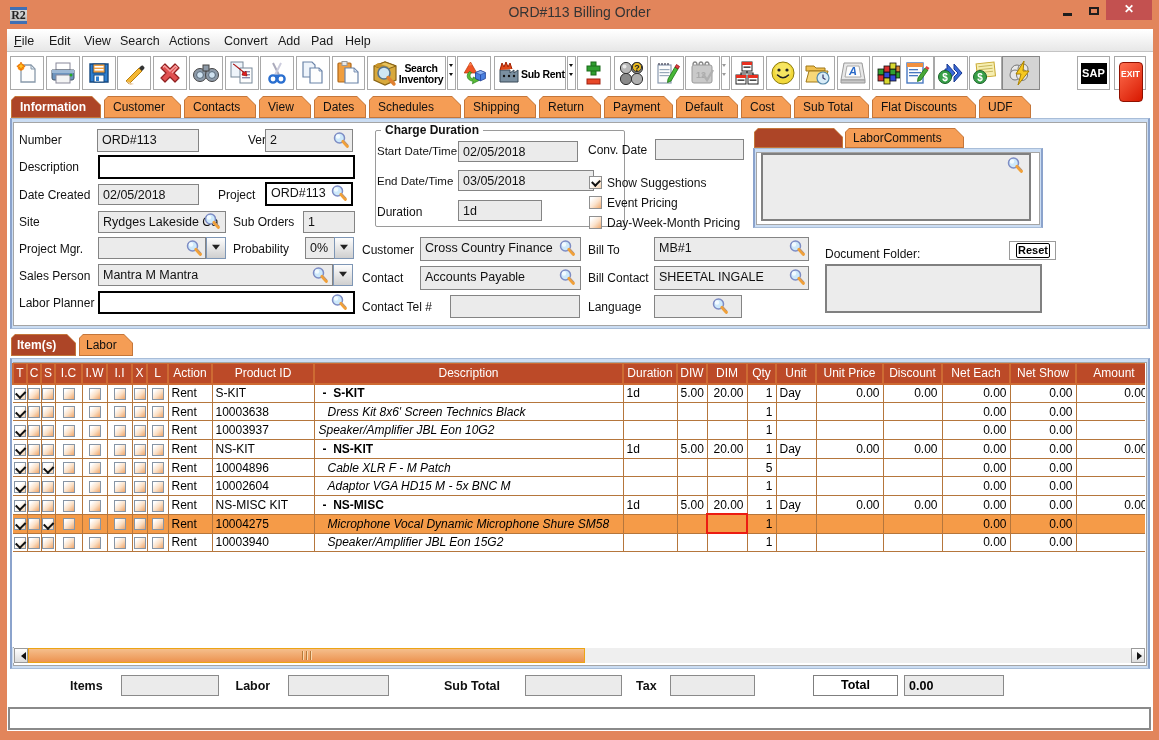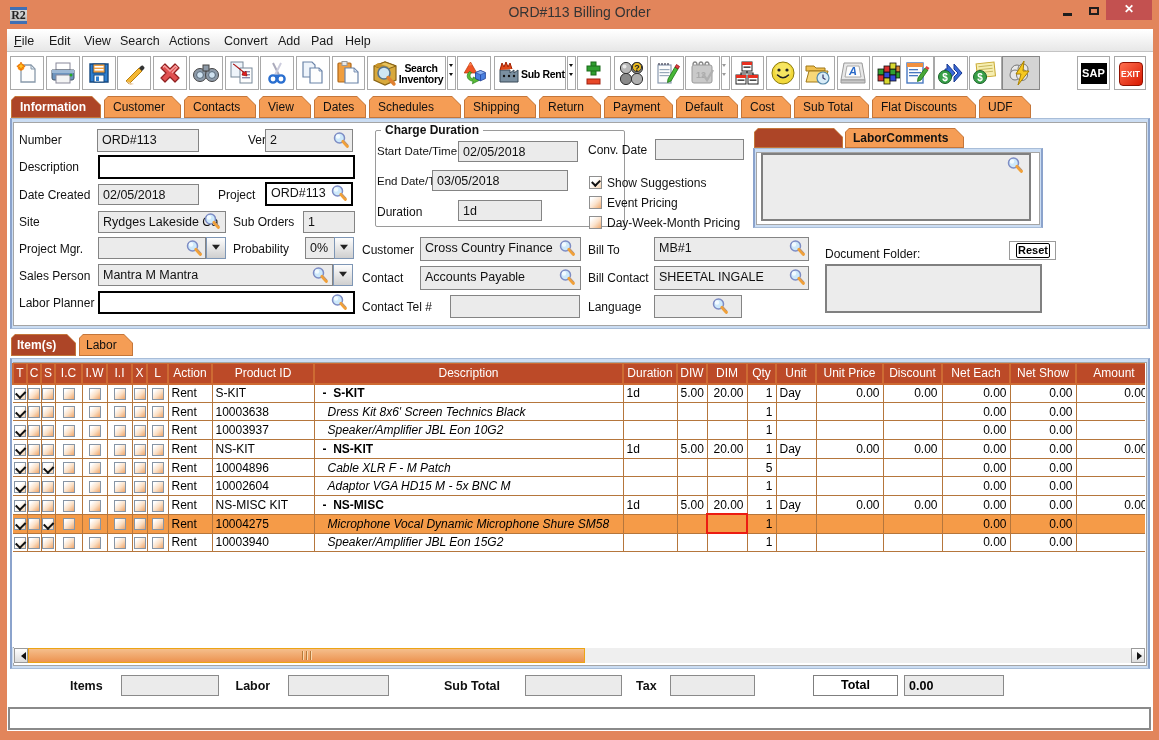--- a/index.html
+++ b/index.html
@@ -342,21 +342,21 @@
         <circle cx="17" cy="10" r="5" fill="#e8e8e8" stroke="#777"></circle>
         <circle cx="9" cy="16" r="5" fill="#e8e8e8" stroke="#777"></circle>
         <circle cx="16" cy="16" r="5.5" fill="#e8e8e8" stroke="#777"></circle>
         <path d="M18 2 L10 15 h5 L12 26 L23 12 h-6 z" fill="#f6c820" stroke="#a88000" stroke-width="1"></path>
       </svg>
 </div>
 <div class="tbtn" style="left:1076.5px; width:33px;">
   <div style="position:absolute; left:3px; top:6px; width:26px; height:21px; background:#000; color:#fff; font-size:11px; font-weight:bold; text-align:center; line-height:21px; letter-spacing:0.2px;">SAP</div>
 </div>
 <div class="tbtn" style="left:1114px; width:32px;">
-  <div style="position:absolute; left:3.5px; top:4.5px; width:24px; height:24px; background:linear-gradient(135deg,#ff7050,#d81800); border:1px solid #901000; border-radius:4px; color:#fff; font-size:8.5px; font-weight:bold; text-align:center; line-height:23px;">EXIT</div>
+  <div style="position:absolute; left:3.5px; top:4.5px; width:24px; height:40px; background:linear-gradient(135deg,#ff7050,#d81800); border:1px solid #901000; border-radius:4px; color:#fff; font-size:8.5px; font-weight:bold; text-align:center; line-height:23px;">EXIT</div>
 </div>
 </div>
 
 <div id="maintabs">
 <div class="tab sel" style="left:11px; top:96px; width:90px;">
       <div class="bg1"></div>
       <div class="bg2"></div>
       <div class="lbl">Information</div>
     </div>
 <div class="tab" style="left:104px; top:96px; width:77px;">
@@ -488,21 +488,21 @@
   <div class="fldw" style="left:98px; top:291px; width:257px; height:23px;"></div>
   <svg class="mag" style="left:330px; top:293px;">
       <use href="#magg"></use>
     </svg>
 
   <div class="abs" style="left:375px; top:130px; width:250px; height:97px; border:1px solid #9a9a9a; border-radius:2px;"></div>
   <div class="lbl" style="left:381px; top:123px; font-weight:bold; background:#fff; padding:0 4px;">Charge Duration</div>
   <div class="lbl" style="left:377px; top:145px; font-size:11.5px;">Start Date/Time</div>
   <div class="fld" style="left:458px; top:141px; width:120px; height:21px;">02/05/2018</div>
   <div class="lbl" style="left:377px; top:175px; font-size:11.5px;">End Date/Time</div>
-  <div class="fld" style="left:432px; top:170px; width:136px; height:21px;">03/05/2018</div>
+  <div class="fld" style="left:458px; top:170px; width:136px; height:21px;">03/05/2018</div>
   <div class="lbl" style="left:377px; top:205px;">Duration</div>
   <div class="fld" style="left:458px; top:200px; width:84px; height:21px;">1d</div>
 
   <div class="lbl" style="left:588px; top:143px;">Conv. Date</div>
   <div class="fld" style="left:655px; top:139px; width:89px; height:21px;"></div>
 
   <div class="cb ck" style="left:589px; top:176px;"></div>
   <div class="lbl" style="left:607px; top:176px;">Show Suggestions</div>
   <div class="cb" style="left:589px; top:196px;"></div>
   <div class="lbl" style="left:607px; top:196px;text-align:center;">Event Pricing</div>
@@ -537,21 +537,21 @@
   <div class="fld" style="left:654px; top:295px; width:88px; height:23px;"></div>
   <svg class="mag" style="left:711px; top:297px;">
       <use href="#magg"></use>
     </svg>
 
   <div class="tab sel" style="left:754px; top:128px; width:89px; height:20px;">
       <div class="bg1"></div>
       <div class="bg2"></div>
       <div class="lbl" style="left:12px; top:6px;margin-top:24px;">Comments</div>
     </div>
-  <div class="tab" style="left:845px; top:128px; width:119px; height:20px;font-weight:bold;">
+  <div class="tab" style="left:845px; top:128px; width:119px; height:20px;">
       <div class="bg1"></div>
       <div class="bg2"></div>
       <div class="lbl" style="left:8px; top:3px;">LaborComments</div>
     </div>
   <div class="panelO" style="left:753px; top:148px; width:290px; height:80px;">
       <div class="panelI"></div>
     </div>
   <div class="abs" style="left:761px; top:153px; width:270px; height:68px; background:#ECECEC; border:2px solid #808080;"></div>
   <svg class="mag" style="left:1006px; top:156px;">
       <use href="#magg"></use>
@@ -678,21 +678,21 @@
           <td class="c"><span class="gcb ck"></span></td>
           <td class="c"><span class="gcb"></span></td>
           <td class="c"><span class="gcb"></span></td>
           <td class="c"><span class="gcb"></span></td>
           <td class="c"><span class="gcb"></span></td>
           <td class="c"><span class="gcb"></span></td>
           <td class="c"><span class="gcb"></span></td>
           <td class="c"><span class="gcb"></span></td>
           <td>Rent</td>
           <td>10003937</td>
-          <td class="it" style="padding-left:13px">Speaker/Amplifier JBL Eon 10G2</td>
+          <td class="it" style="padding-left:4px">Speaker/Amplifier JBL Eon 10G2</td>
           <td></td>
           <td></td>
           <td></td>
           <td class="r">1</td>
           <td></td>
           <td></td>
           <td></td>
           <td class="r">0.00</td>
           <td class="r">0.00</td>
           <td></td>

